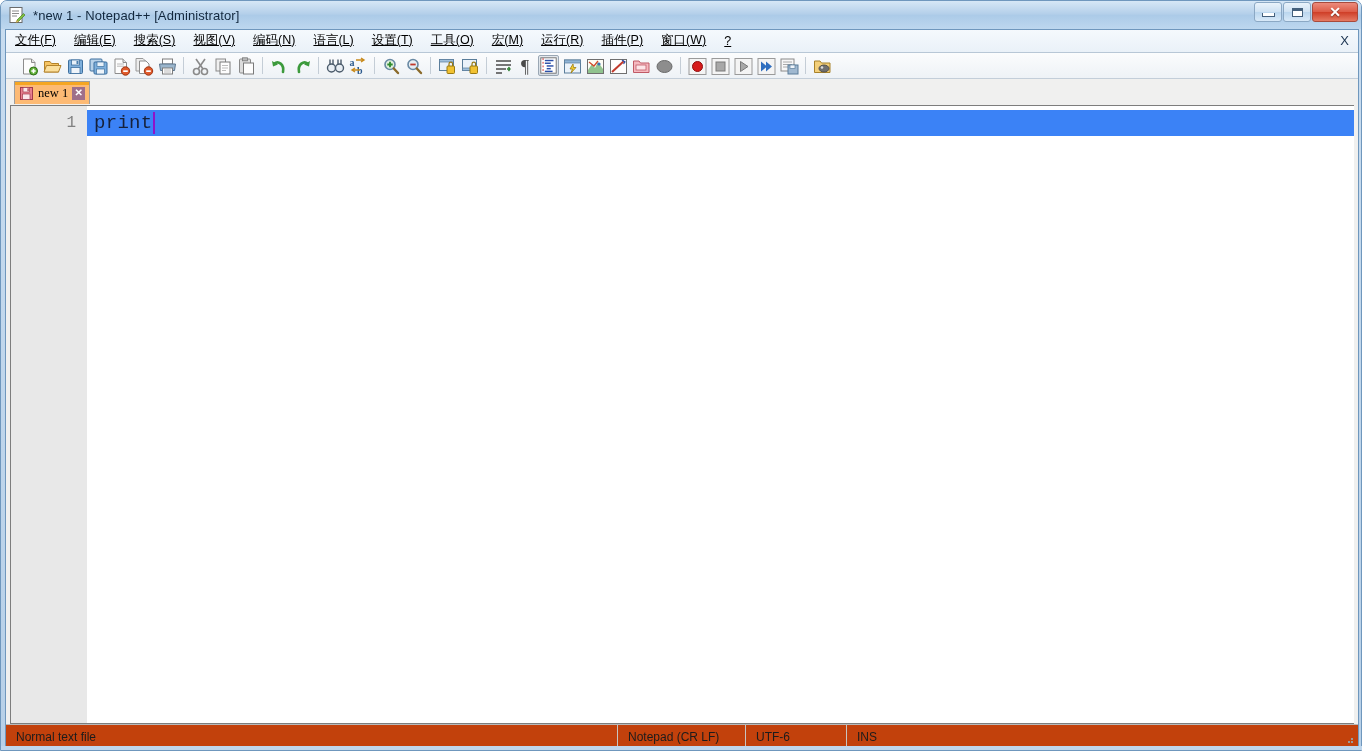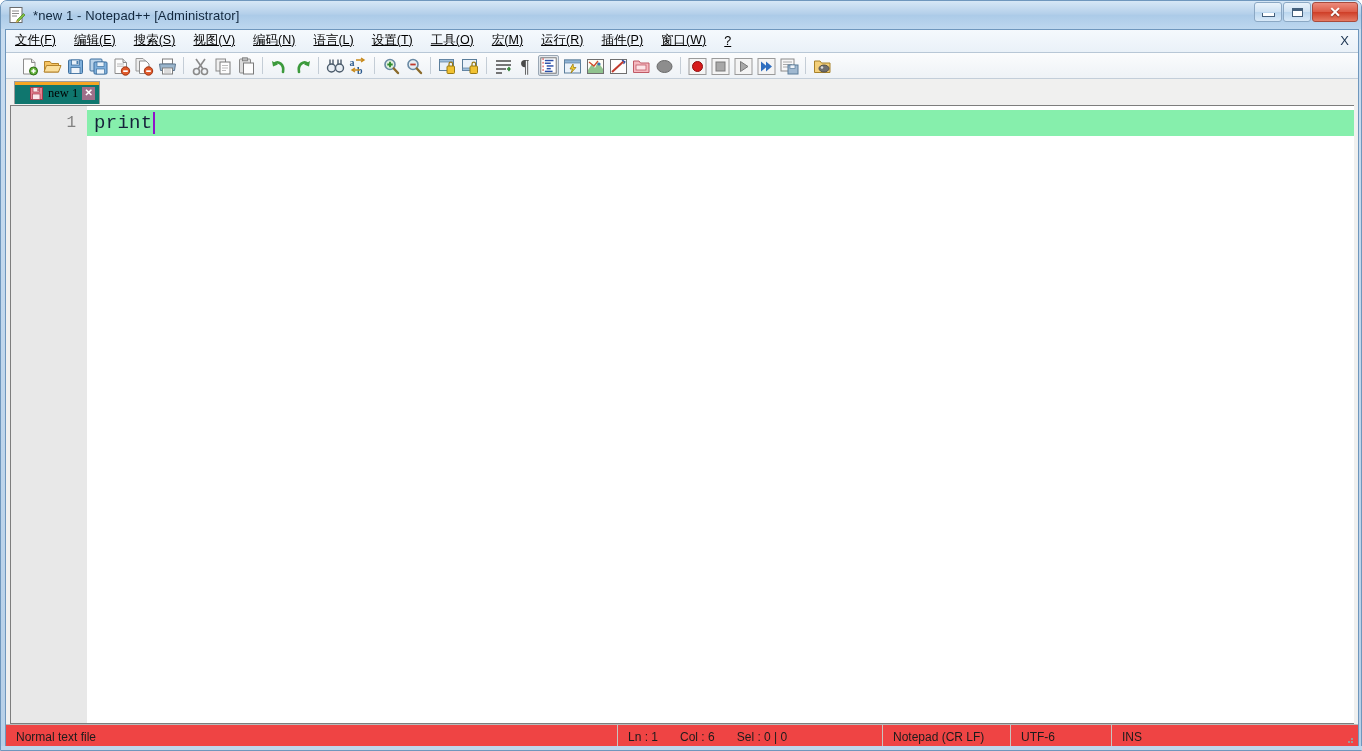--- a/index.html
+++ b/index.html
@@ -177,27 +177,27 @@
     left: 0; top: 49px;
     width: 100%;
     height: 26px;
     background: #f0f0ef;
     box-sizing: border-box;
   }
   .tab {
     position: absolute;
     left: 8px; top: 2px;
     height: 23px;
-    background: #0f766e;
+    background: #fdba74;
     border: 1px solid #9d9d9d;
     border-bottom: none;
     box-sizing: border-box;
     display: flex;
     align-items: center;
-    padding: 0 4px 0 15px;
+    padding: 0 4px 0 5px;
   }
   .tab-topbar {
     position: absolute;
     left: 0; top: 0;
     width: 100%;
     height: 3px;
     background: #f5a623;
   }
   .tab-save-icon { width: 13px; height: 13px; margin-right: 5px; flex: none; }
   .tab-label {
@@ -253,21 +253,21 @@
   }
   .code-area {
     flex: 1;
     position: relative;
     background: #ffffff;
     padding-top: 4px;
   }
   .code-line {
     height: 26px;
     line-height: 26px;
-    background: #86efac;
+    background: #3b82f6;
     padding-left: 7px;
     display: flex;
     align-items: center;
     position: relative;
   }
   .code-text {
     font-family: "Liberation Mono", monospace;
     font-size: 19px;
     color: #16213a;
     letter-spacing: 0.3px;
@@ -290,21 +290,21 @@
     height: 619px;
     background: #f0f0ef;
   }
 
   
   .statusbar {
     position: absolute;
     left: 0; bottom: 0;
     width: 100%;
     height: 24px;
-    background: #ef4444;
+    background: #c2410c;
     border-top: 1px solid #b9b9b9;
     box-sizing: border-box;
     display: flex;
     align-items: center;
     font-family: "Liberation Sans", sans-serif;
     font-size: 12px;
     color: #1c1c1c;
   }
   .sb-cell {
     height: 100%;
@@ -698,25 +698,20 @@
       <div class="code-area">
         <div class="code-line">
           <span class="code-text">print</span>
             <span class="caret"></span>
         </div>
       </div>
     </div>
 
     <div class="statusbar">
       <div class="sb-cell" style="width:612px">Normal text file</div>
-      <div class="sb-cell" style="width:265px">
-        <span class="sb-sub">Ln : 1</span>
-        <span class="sb-sub">Col : 6</span>
-        <span>Sel : 0 | 0</span>
-      </div>
       <div class="sb-cell" style="width:128px">Notepad (CR LF)</div>
       <div class="sb-cell" style="width:101px">UTF-6</div>
       <div class="sb-cell sb-last" style="flex:1">INS</div>
       <div class="sb-grip">
         <svg width="12" height="12" viewBox="0 0 12 12">
           <g fill="#9a9a9a">
             <rect x="8" y="8" width="2" height="2"></rect>
             <rect x="5" y="8" width="2" height="2"></rect>
             <rect x="8" y="5" width="2" height="2"></rect>
           </g>

